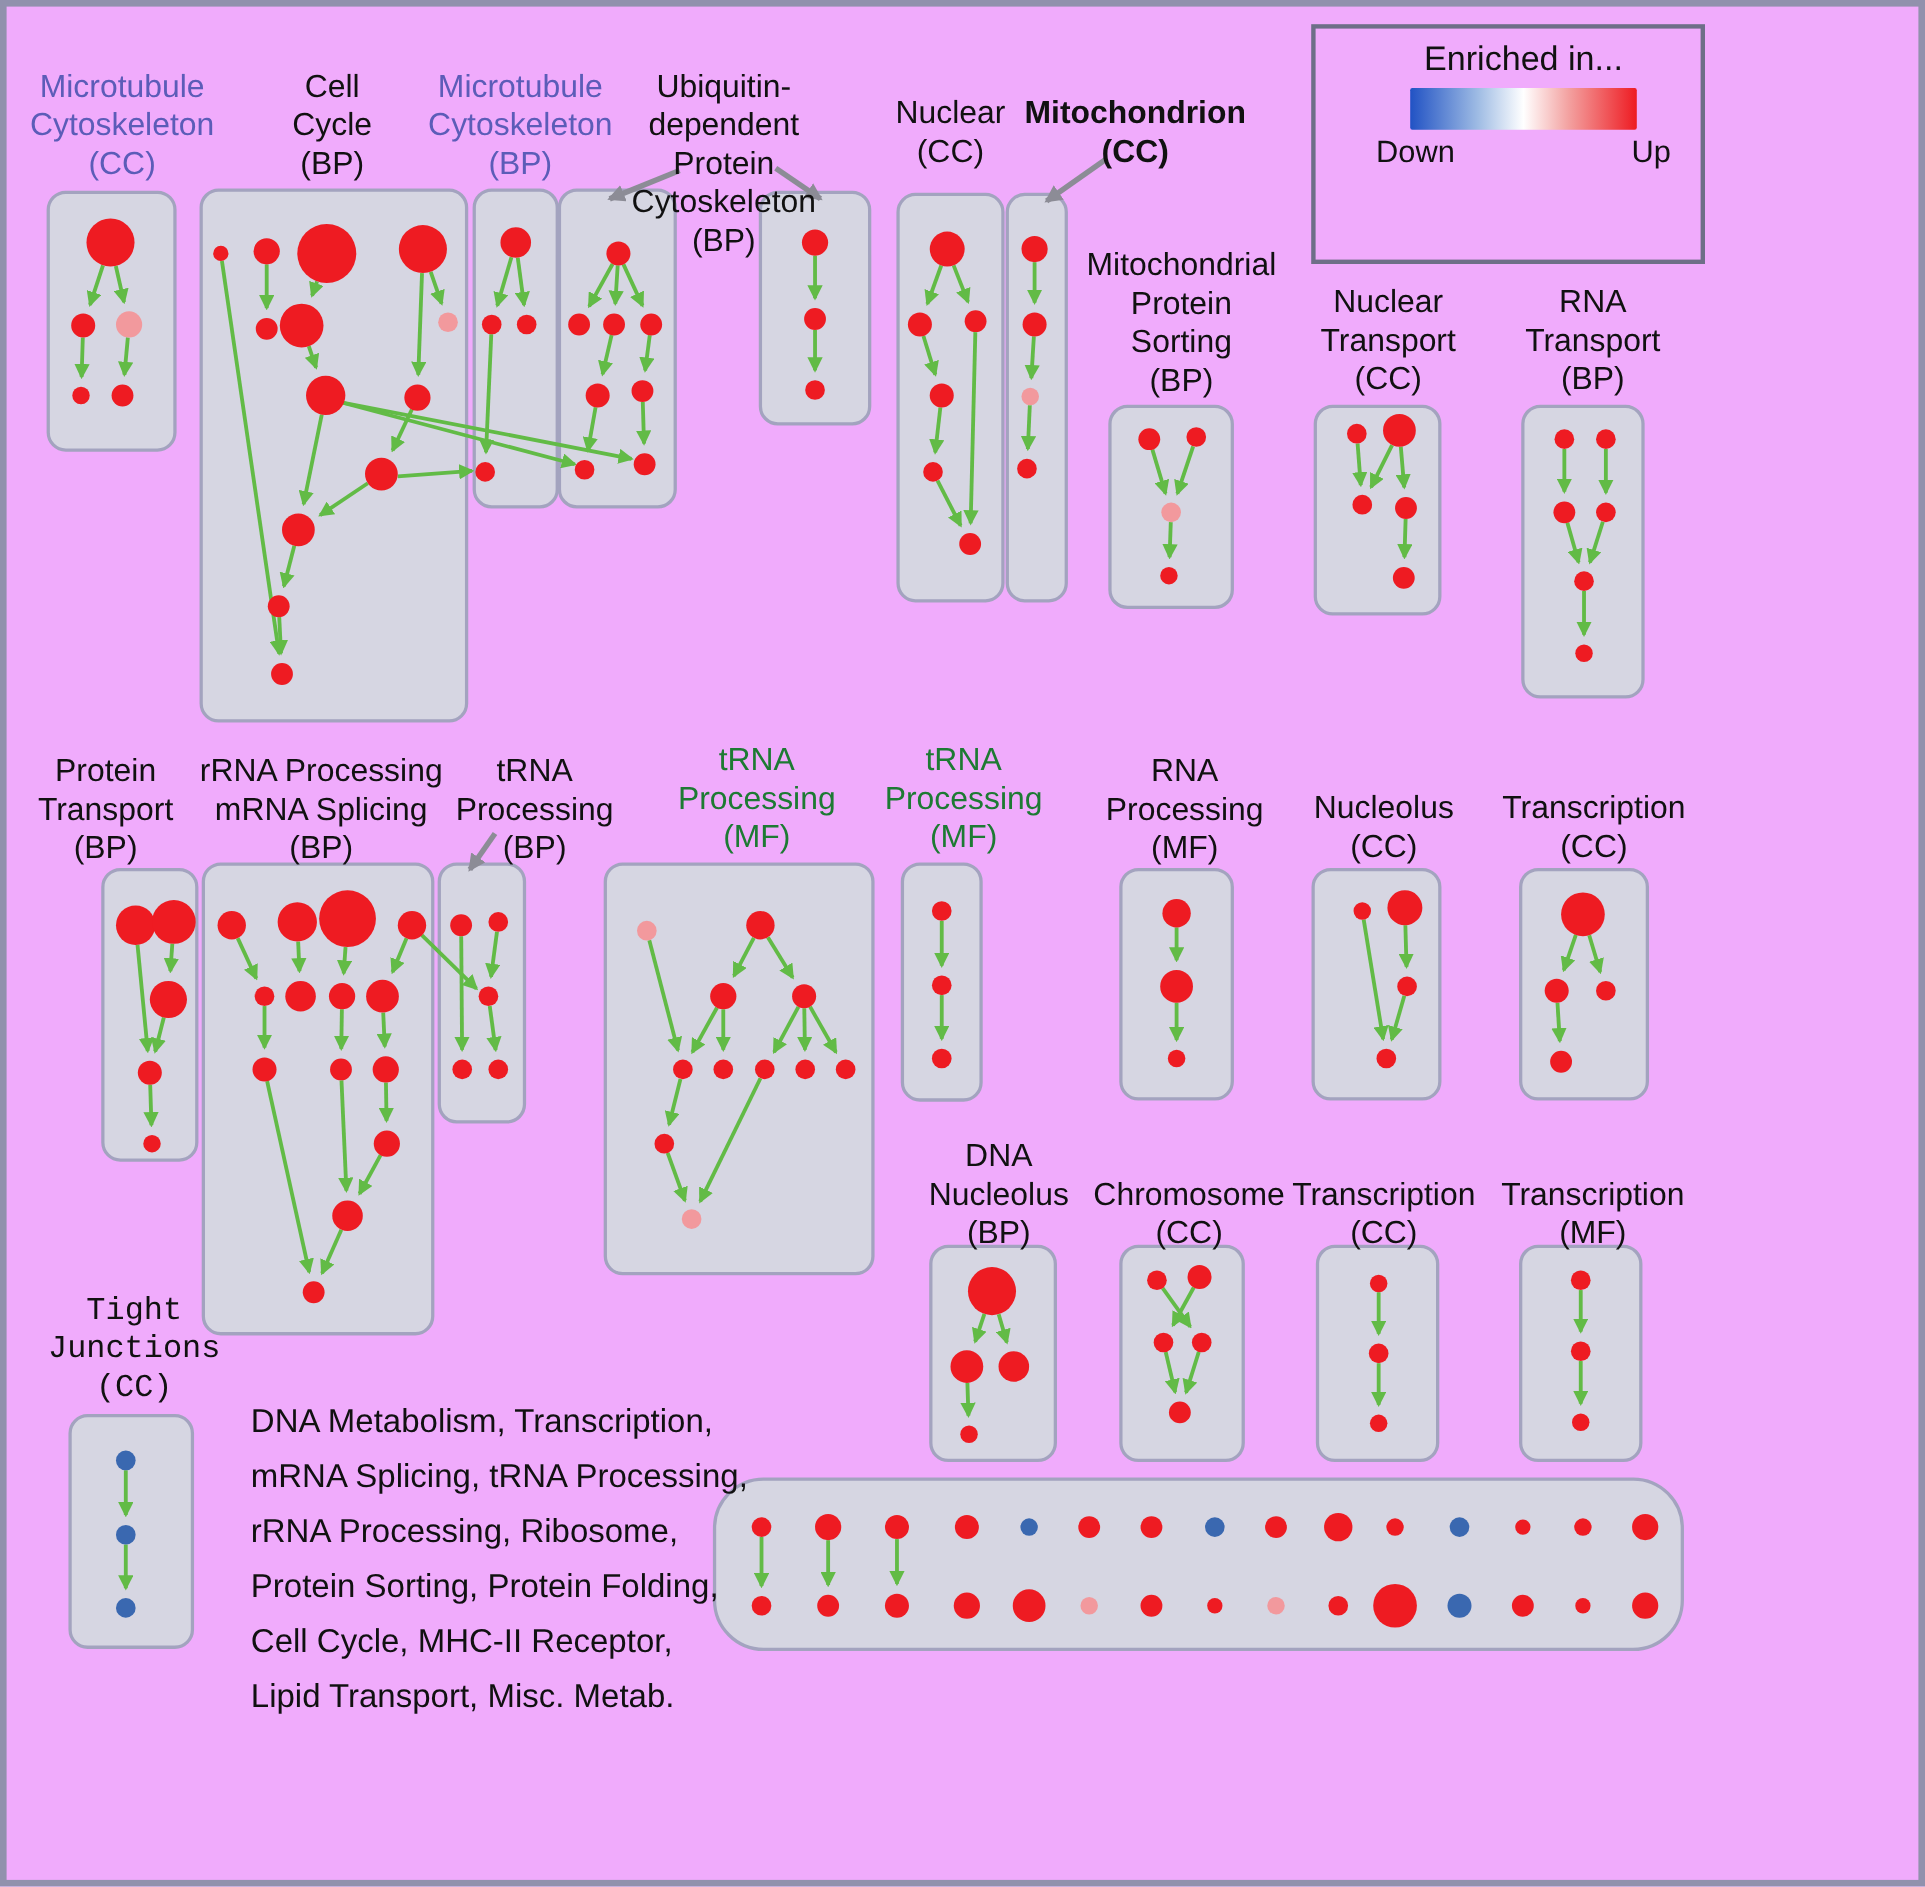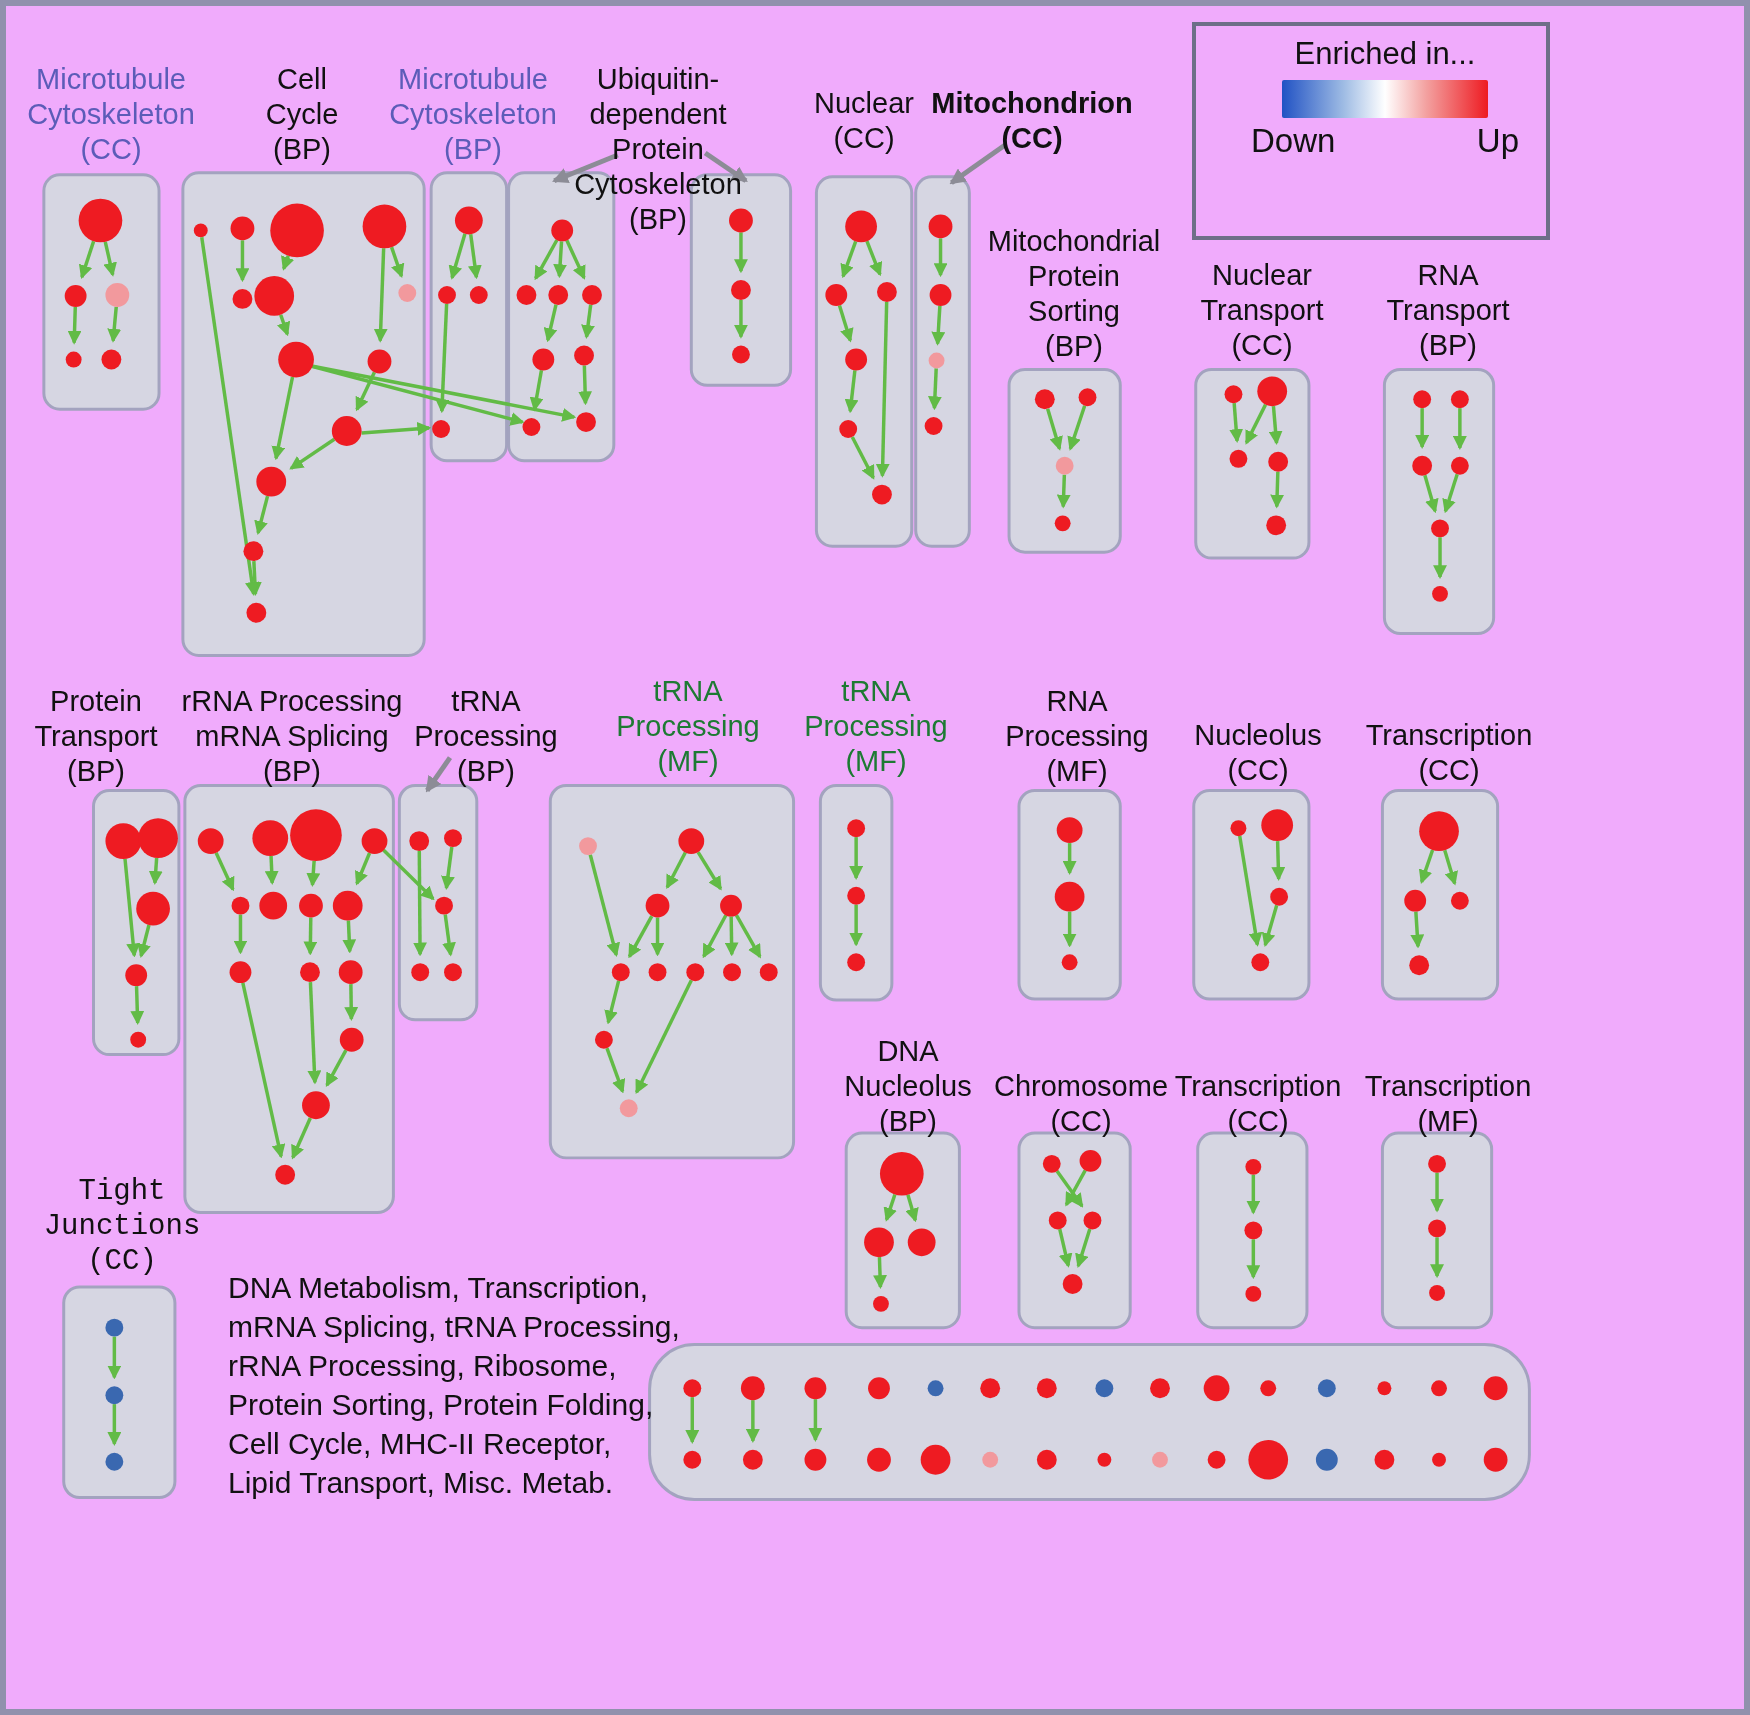--- a/index.html
+++ b/index.html
@@ -9,30 +9,30 @@
     border:6px solid #9191ad;overflow:hidden;
     font-family:"Liberation Sans",sans-serif;
   }
   #diagram-svg{position:absolute;left:0;top:0;width:100%;height:100%;}
   #labels{position:absolute;left:0;top:0;width:100%;height:100%;pointer-events:none;}
   .cluster-label{
     position:absolute;transform:translateX(-50%);text-align:center;
     white-space:pre-line;font-size:29px;line-height:35px;font-weight:400;
   }
   .annotation{
-    position:absolute;font-size:30px;line-height:39px;color:#111;
+    position:absolute;font-size:30px;line-height:50px;color:#111;
     white-space:pre-line;text-align:left;
   }
   #legend{
     position:absolute;box-sizing:border-box;border:4px solid #6e6e88;
     text-align:center;padding-top:10px;padding-left:28px;
   }
   .legend-title{font-size:31px;color:#111;}
   #legend-gradient{width:206px;height:38px;margin:8px auto 4px auto;border-radius:2px;}
-  .legend-downup{display:flex;justify-content:space-between;width:268px;margin:0 auto;font-size:33px;color:#111;}
+  .legend-downup{display:flex;justify-content:space-between;width:268px;margin:0 auto;font-size:28px;color:#111;}
   .legend-sub{font-size:27px;line-height:33px;color:#111;white-space:pre-line;margin-top:4px;}
 </style>
 </head>
 <body>
 
 <div id="figure" style="background: #f0abfc; border-color: rgb(145, 145, 173);">
   <svg id="diagram-svg" viewBox="0 0 1750 1715" preserveAspectRatio="xMidYMid meet">
       <defs>
         <marker id="arrow-green" viewBox="0 0 10 10" refX="8.5" refY="5" markerWidth="4" markerHeight="4" orient="auto">
           <path d="M 0 0 L 10 5 L 0 10 z" fill="#62bb46"></path>

